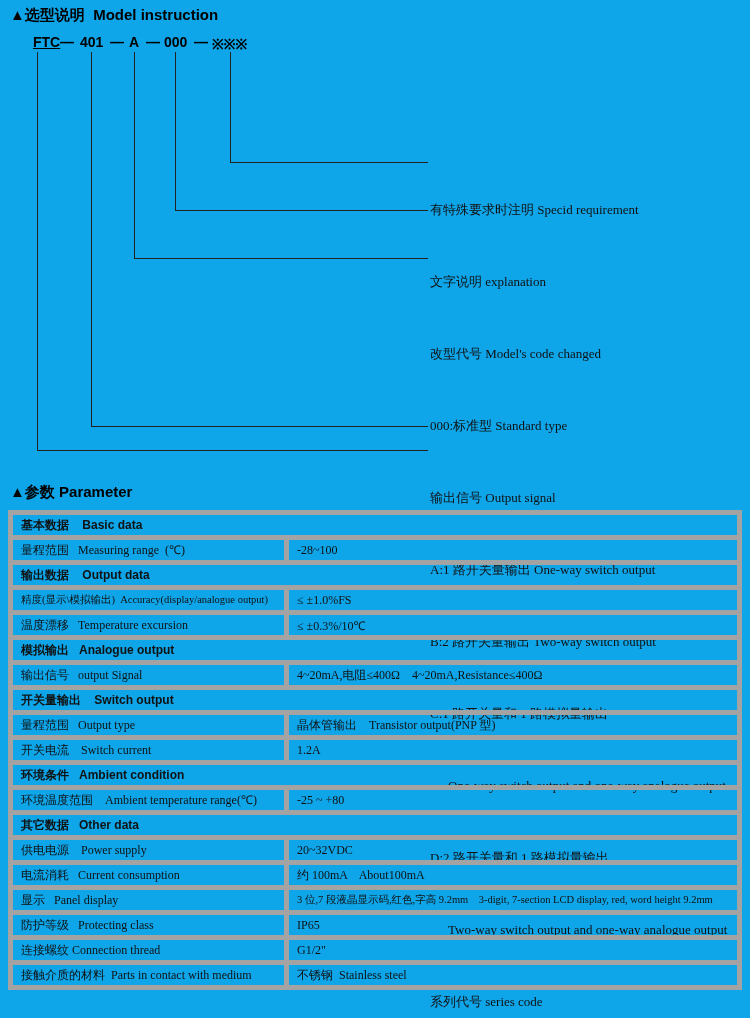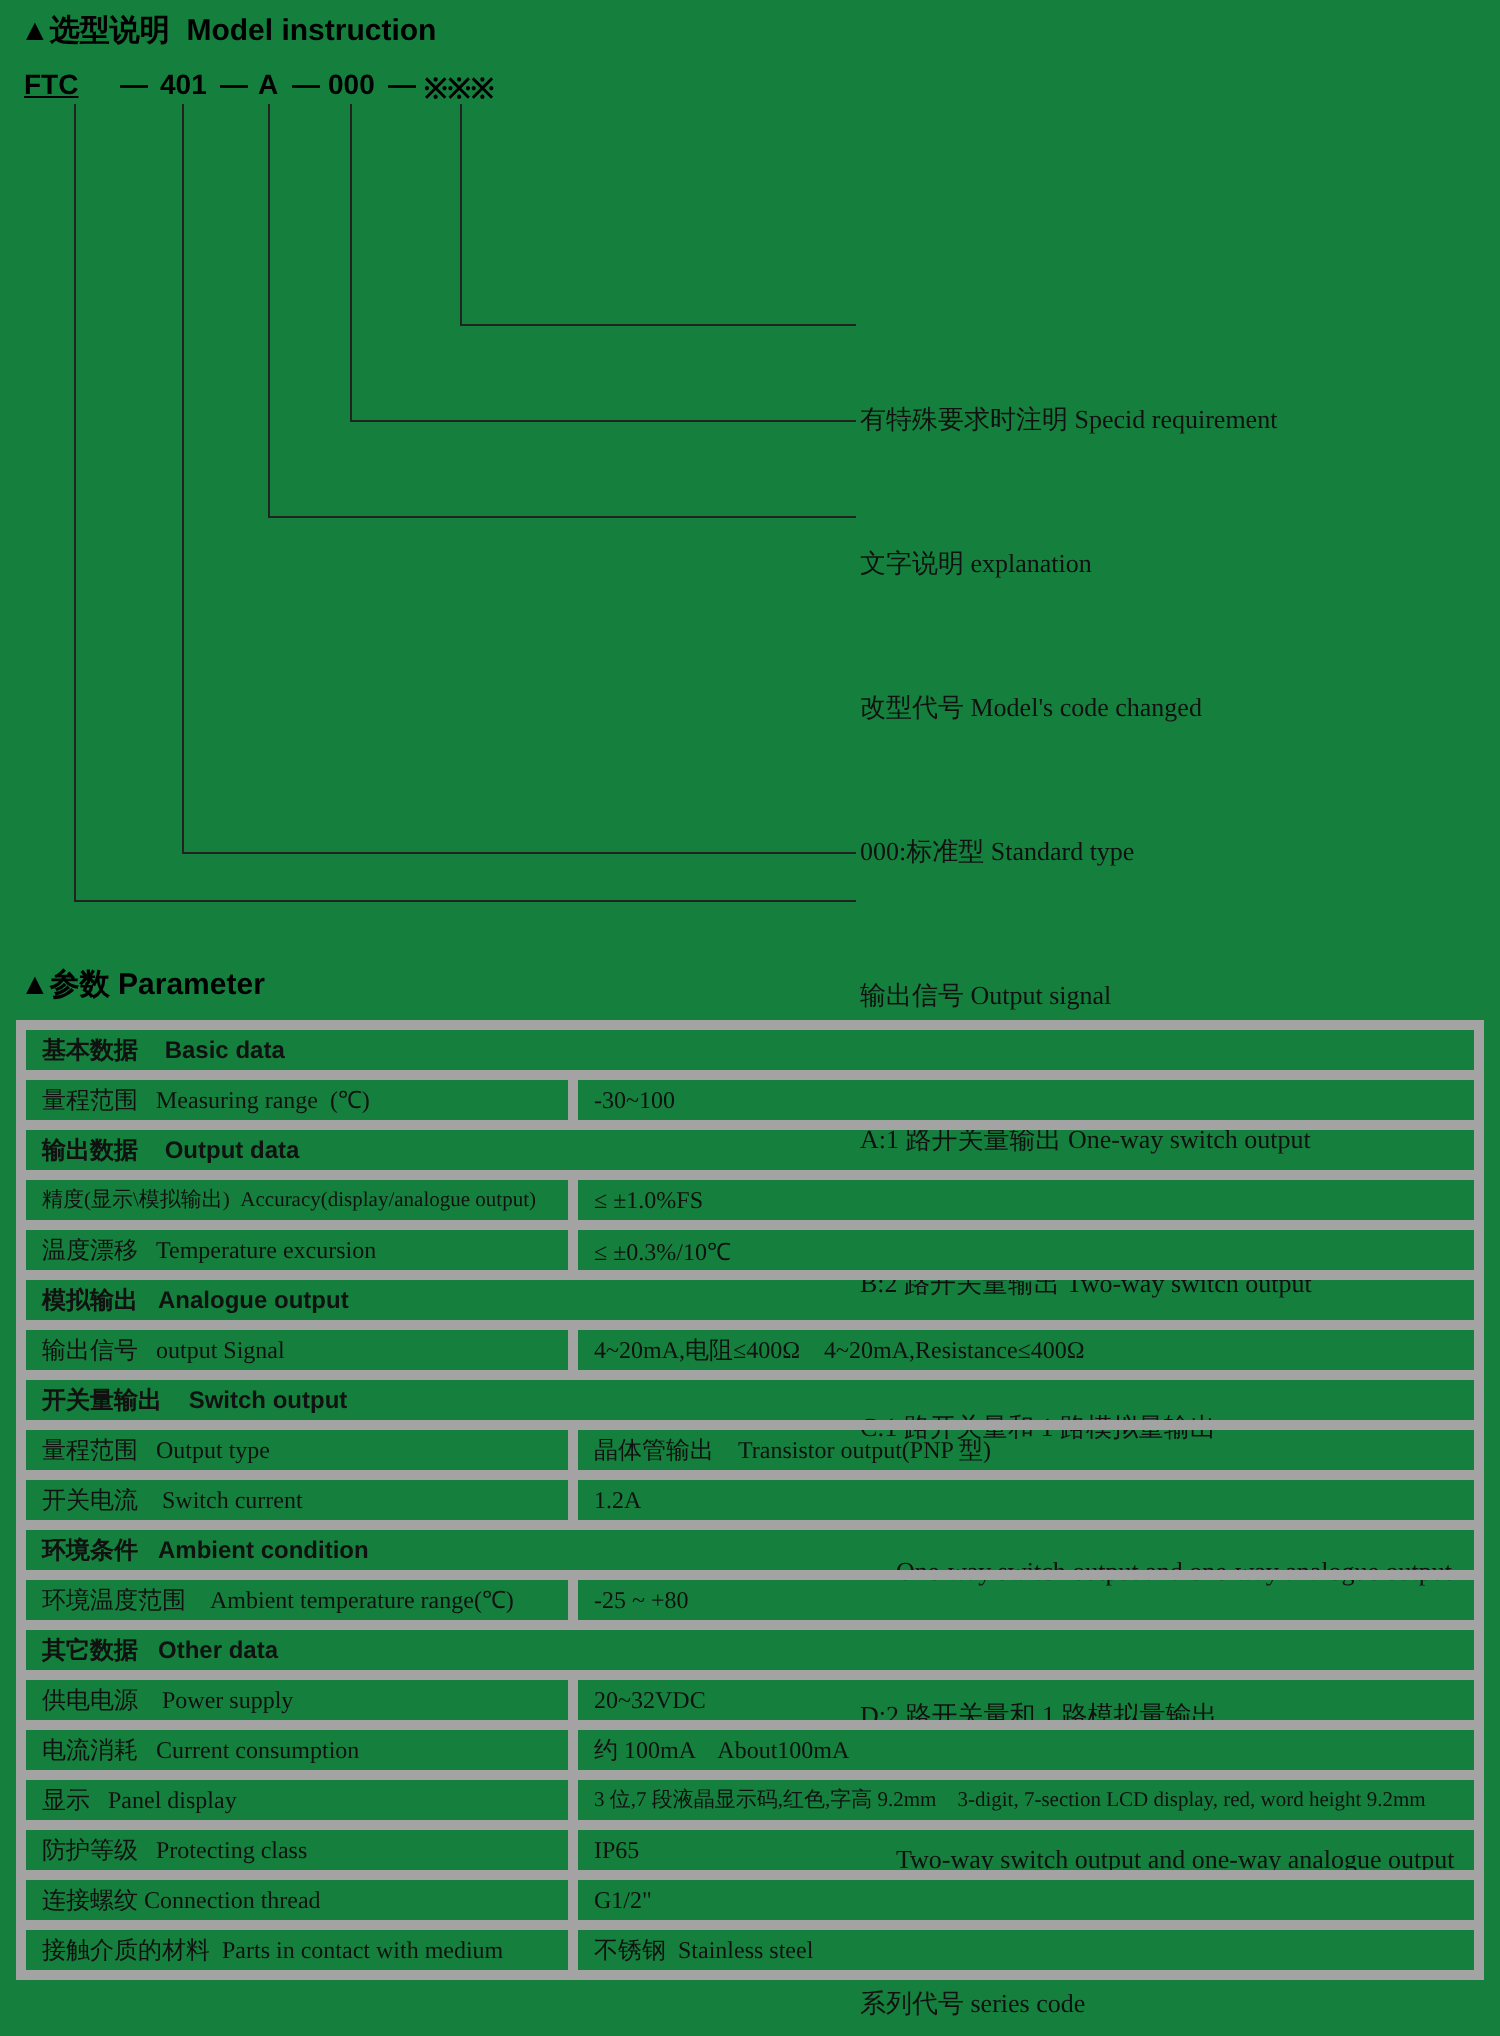--- a/index.html
+++ b/index.html
@@ -2,21 +2,21 @@
 <html><head>
 <meta charset="utf-8">
 <style>
   * { margin:0; padding:0; box-sizing:border-box; }
   html,body { background:#fff; }
   body {
     width:750px; height:1018px;
     font-family:"Liberation Serif", serif;
     color:#111;
   }
-  .page { position:relative; width:750px; height:1018px; overflow:hidden; background:#15803d; }
+  .page { position:relative; width:750px; height:1018px; overflow:hidden; background:#0ea5e9; }
 
   .sec-title {
     position:absolute; left:10px;
     font-family:"Liberation Sans", sans-serif;
     font-size:15px; font-weight:bold; color:#000;
     white-space:pre;
   }
 
   
   .diagram { position:absolute; left:0; top:30px; width:750px; height:455px; }
@@ -54,21 +54,21 @@
 </style>
 </head>
 <body>
 
 <div class="page">
 
   <h1 class="sec-title" style="top:6px;"><span>▲选型说明</span>  <span>Model instruction</span></h1>
 
   <div class="diagram">
 
-    <span class="seg" style="left:12px;text-decoration:underline;">FTC</span>
+    <span class="seg" style="left:33px;text-decoration:underline;">FTC</span>
     <span class="seg" style="left:60px;">—</span>
     <span class="seg" style="left:80px;text-align:right;">401</span>
     <span class="seg" style="left:110px;">—</span>
     <span class="seg" style="left:129px;">A</span>
     <span class="seg" style="left:146px;">—</span>
     <span class="seg" style="left:164px;text-align:center;">000</span>
     <span class="seg" style="left:194px;">—</span>
     <span class="seg" style="left:212px;">※※※</span>
 
     <div class="vline" style="left:37px;  top:22px; height:398px;"></div>
@@ -106,21 +106,21 @@
     <colgroup>
         <col style="width:276px;">
         <col>
       </colgroup>
     <tbody>
       <tr>
           <td class="section" colspan="2">基本数据    Basic data</td>
         </tr>
       <tr>
           <td class="lab">量程范围   Measuring range  (℃)</td>
-          <td class="val">-30~100</td>
+          <td class="val">-28~100</td>
         </tr>
       <tr>
           <td class="section" colspan="2">输出数据    Output data</td>
         </tr>
       <tr>
           <td class="lab fs-small">精度(显示\模拟输出)  Accuracy(display/analogue output)</td>
           <td class="val">≤ ±1.0%FS</td>
         </tr>
       <tr>
           <td class="lab">温度漂移   Temperature excursion</td>

